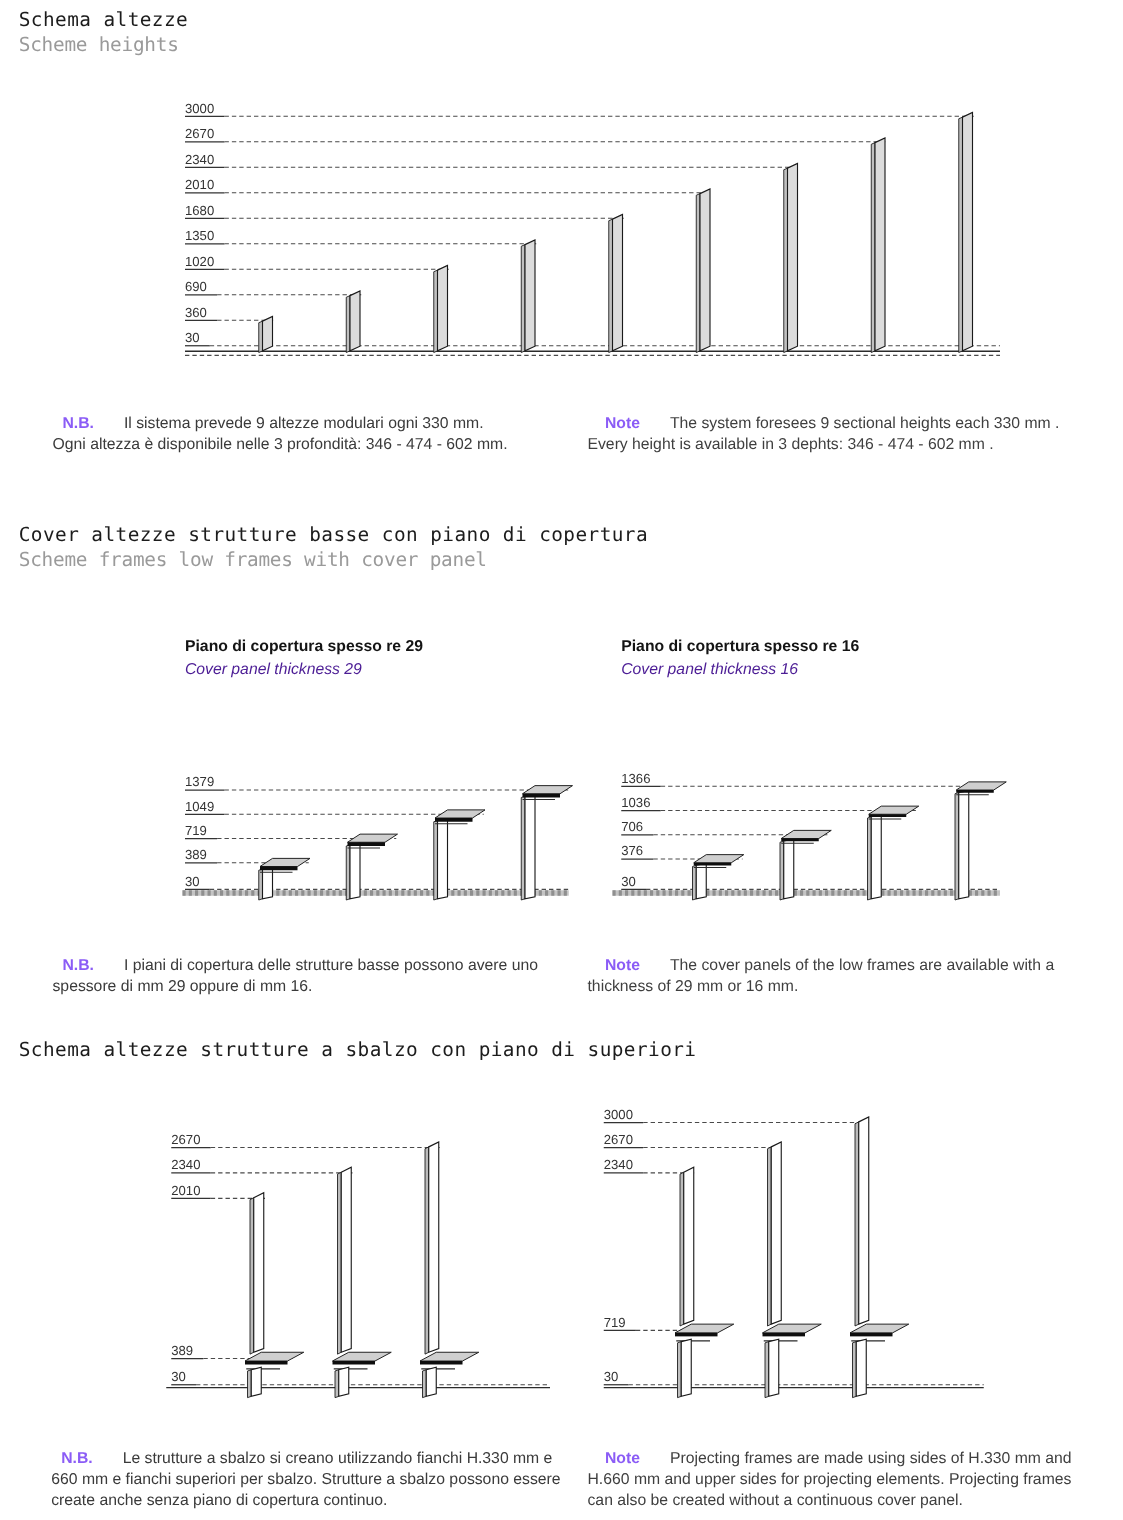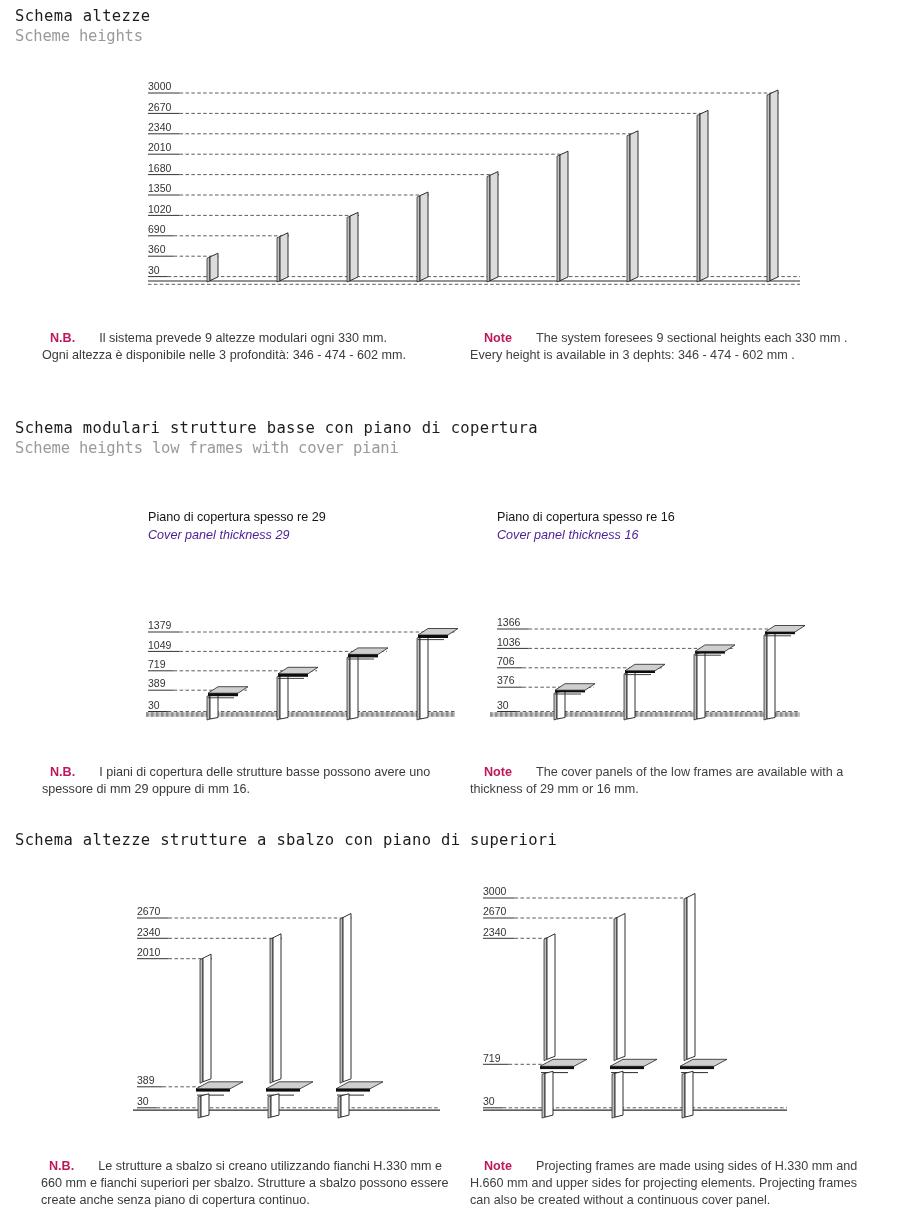--- a/index.html
+++ b/index.html
@@ -5,25 +5,25 @@
   html,body{margin:0;padding:0;background:#fff;}
   #page{position:relative;width:898px;height:1216px;background:#ffffff;overflow:hidden;
         font-family:"Liberation Sans",sans-serif;}
   #diagrams{position:absolute;left:0;top:0;z-index:1;}
   #diagrams text{font-family:"Liberation Sans",sans-serif;}
   .sec-title,.sec-sub{position:absolute;z-index:2;white-space:pre;
         font-family:"DejaVu Sans Mono",monospace;font-size:15.5px;letter-spacing:0.35px;}
   .sec-title{color:#1c1c1c;}
   .sec-sub{color:#9a9a9a;letter-spacing:-0.2px;}
   .colhead{position:absolute;z-index:2;}
-  .ch-it{font-weight:normal;font-size:12.6px;line-height:17.5px;color:#141414;}
+  .ch-it{font-weight:bold;font-size:12.6px;line-height:17.5px;color:#141414;}
   .ch-en{font-style:italic;font-size:12.6px;line-height:17.5px;color:#4c1d95;}
   .note{position:absolute;z-index:2;font-size:12.6px;line-height:17px;color:#3a3a3a;
         white-space:pre-line;}
-  .note .b{font-weight:bold;color:#be185d;}
+  .note .b{font-weight:bold;color:#8b5cf6;}
   .note .gap{display:inline-block;width:24px;}
   .note.en{text-indent:14px;color:#3f3f3f;}
   .note.it{text-indent:8px;}
 </style>
 </head>
 <body>
 
 <div id="page">
 
   <svg id="diagrams" width="898" height="1216" viewBox="0 0 898 1216">
@@ -238,22 +238,22 @@
     </svg>
 
   <div class="sec-title" style="left:15px;top:7px">Schema altezze</div>
   <div class="sec-sub" style="left:15px;top:27px">Scheme heights</div>
 
   <div class="note it" style="left:42px;top:330px;width:430px"><span class="b">N.B.</span><span class="gap"></span><span>Il sistema prevede 9 altezze modulari ogni 330 mm.
 Ogni altezza è disponibile nelle 3 profondità: 346 - 474 - 602 mm.</span></div>
   <div class="note en" style="left:470px;top:330px;width:424px"><span class="b">Note</span><span class="gap"></span><span>The system foresees 9 sectional heights each 330 mm .
 Every height is available in 3 dephts: 346 - 474 - 602 mm .</span></div>
 
-  <div class="sec-title" style="left:15px;top:419px">Schema modulari strutture basse con piano di copertura</div>
-  <div class="sec-sub" style="left:15px;top:439px">Scheme heights low frames with cover piani</div>
+  <div class="sec-title" style="left:15px;top:419px">Cover altezze strutture basse con piano di copertura</div>
+  <div class="sec-sub" style="left:15px;top:439px">Scheme frames low frames with cover panel</div>
 
   <div class="colhead" style="left:148px;top:509px">
     <div class="ch-it">Piano di copertura spesso re 29</div>
     <div class="ch-en">Cover panel thickness 29</div>
   </div>
   <div class="colhead" style="left:497px;top:509px">
     <div class="ch-it">Piano di copertura spesso re 16</div>
     <div class="ch-en">Cover panel thickness 16</div>
   </div>
 

